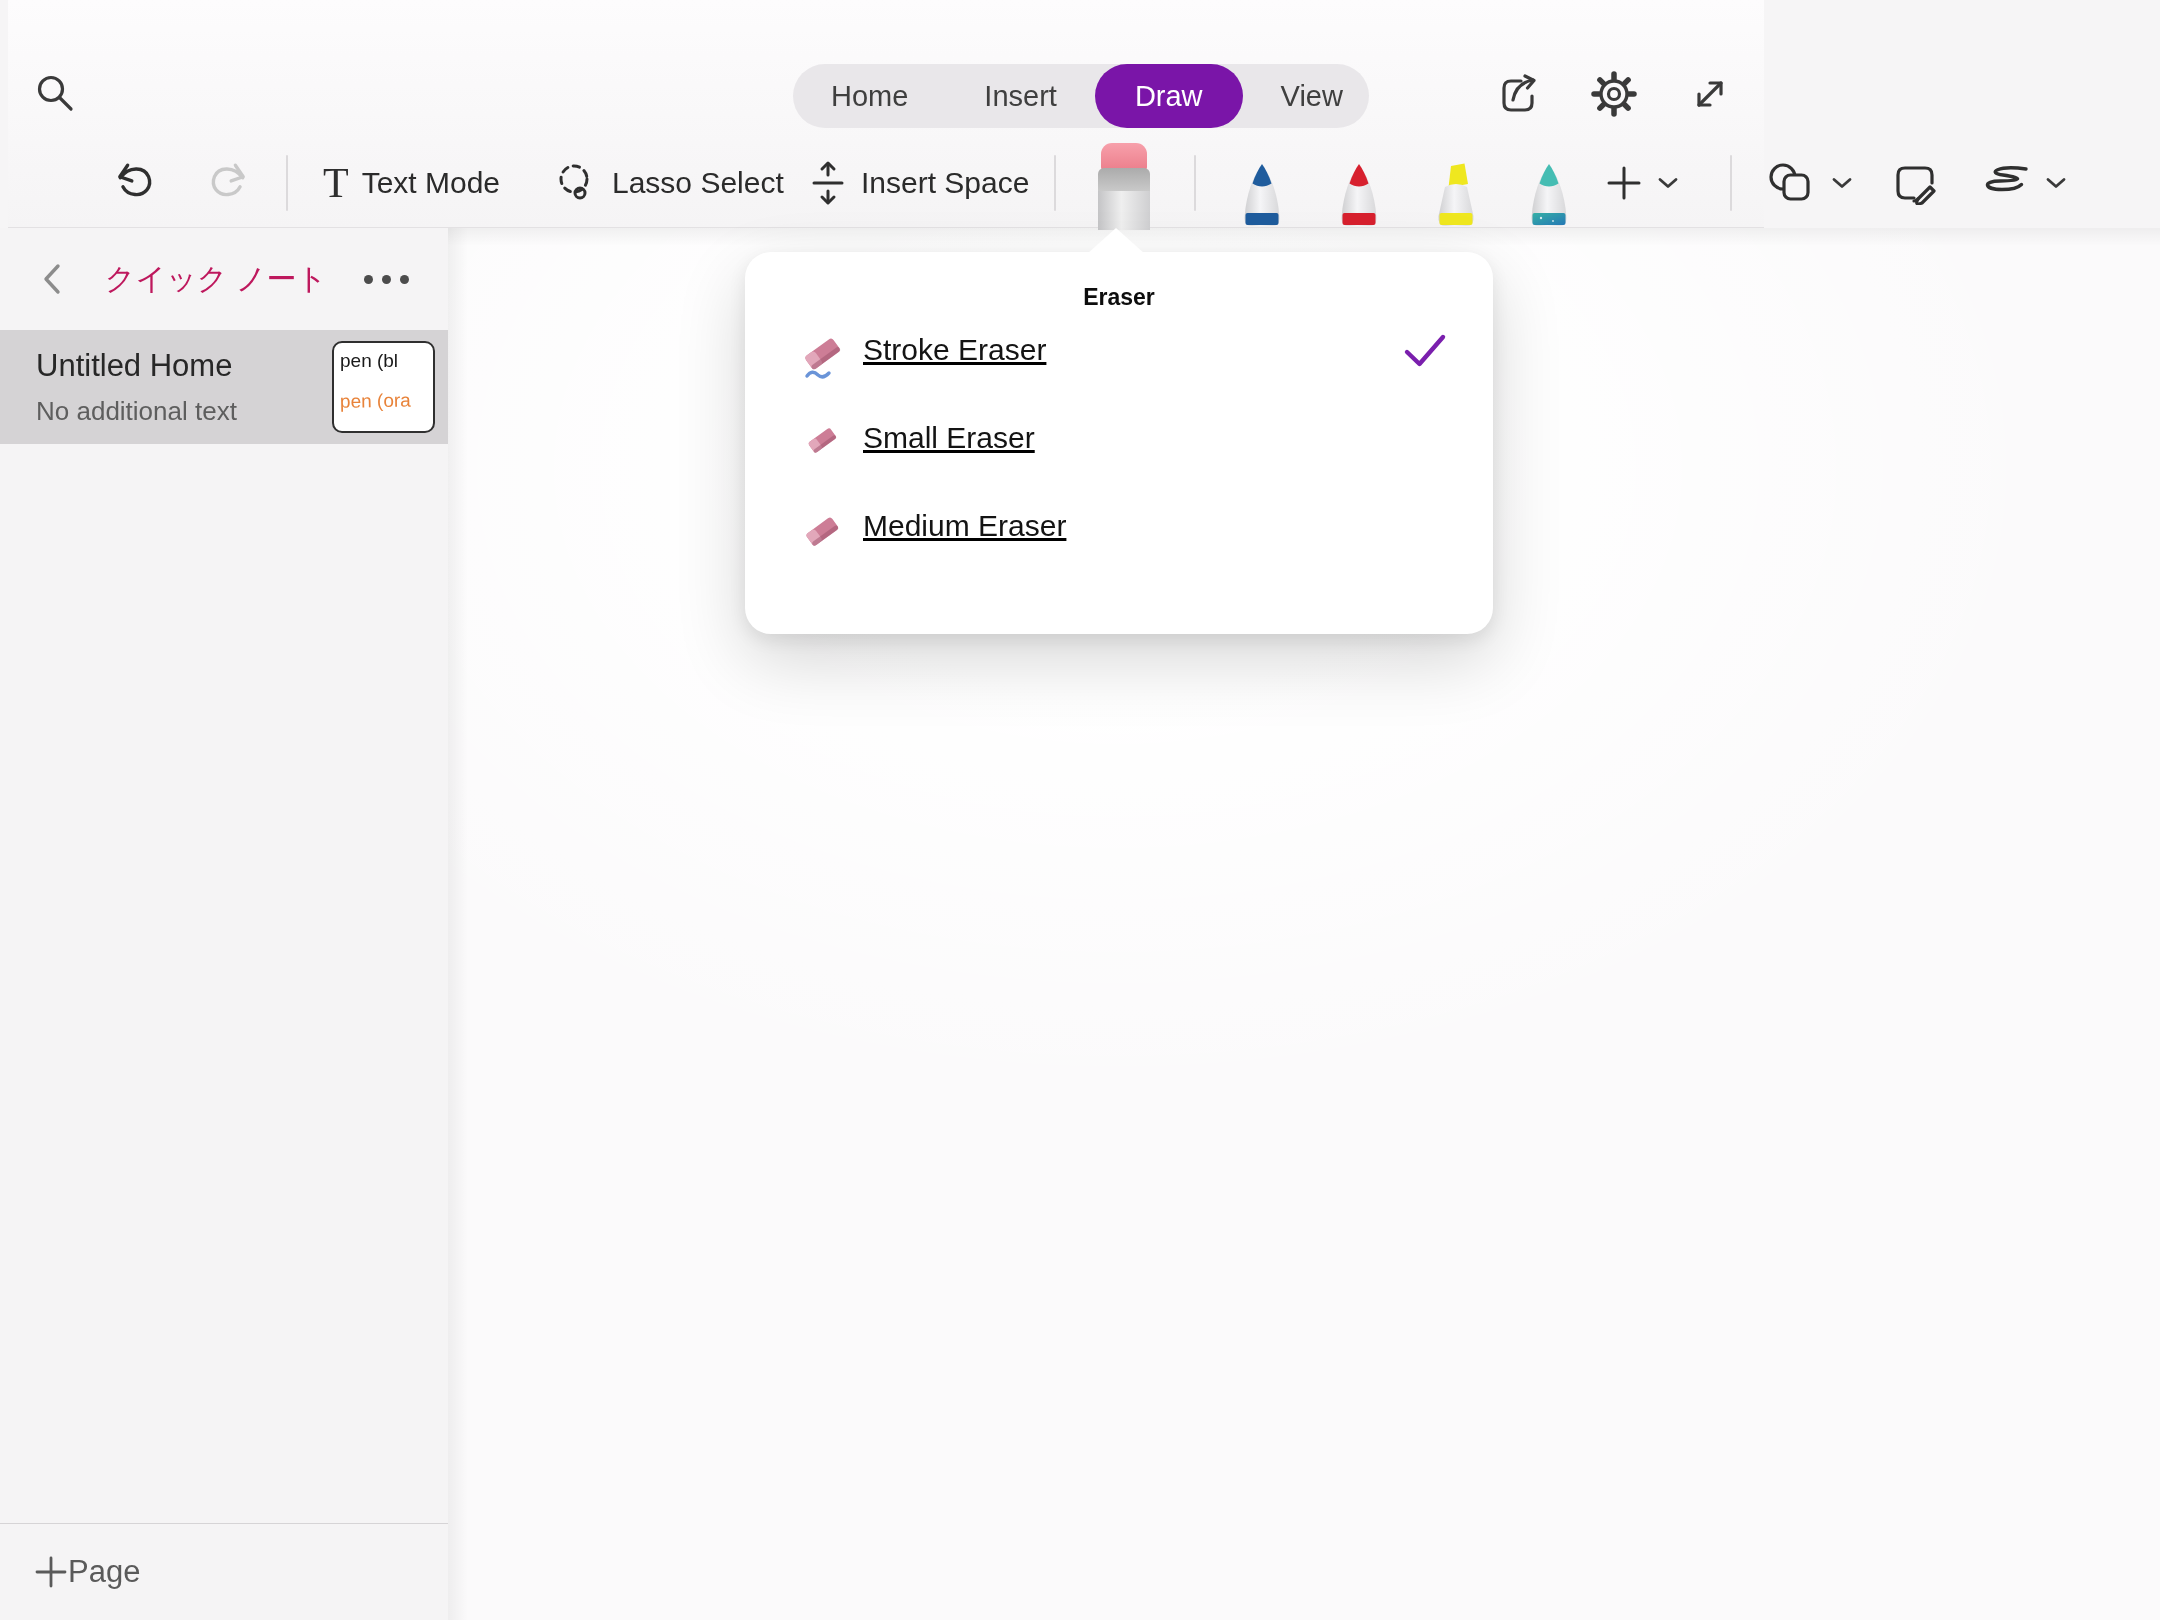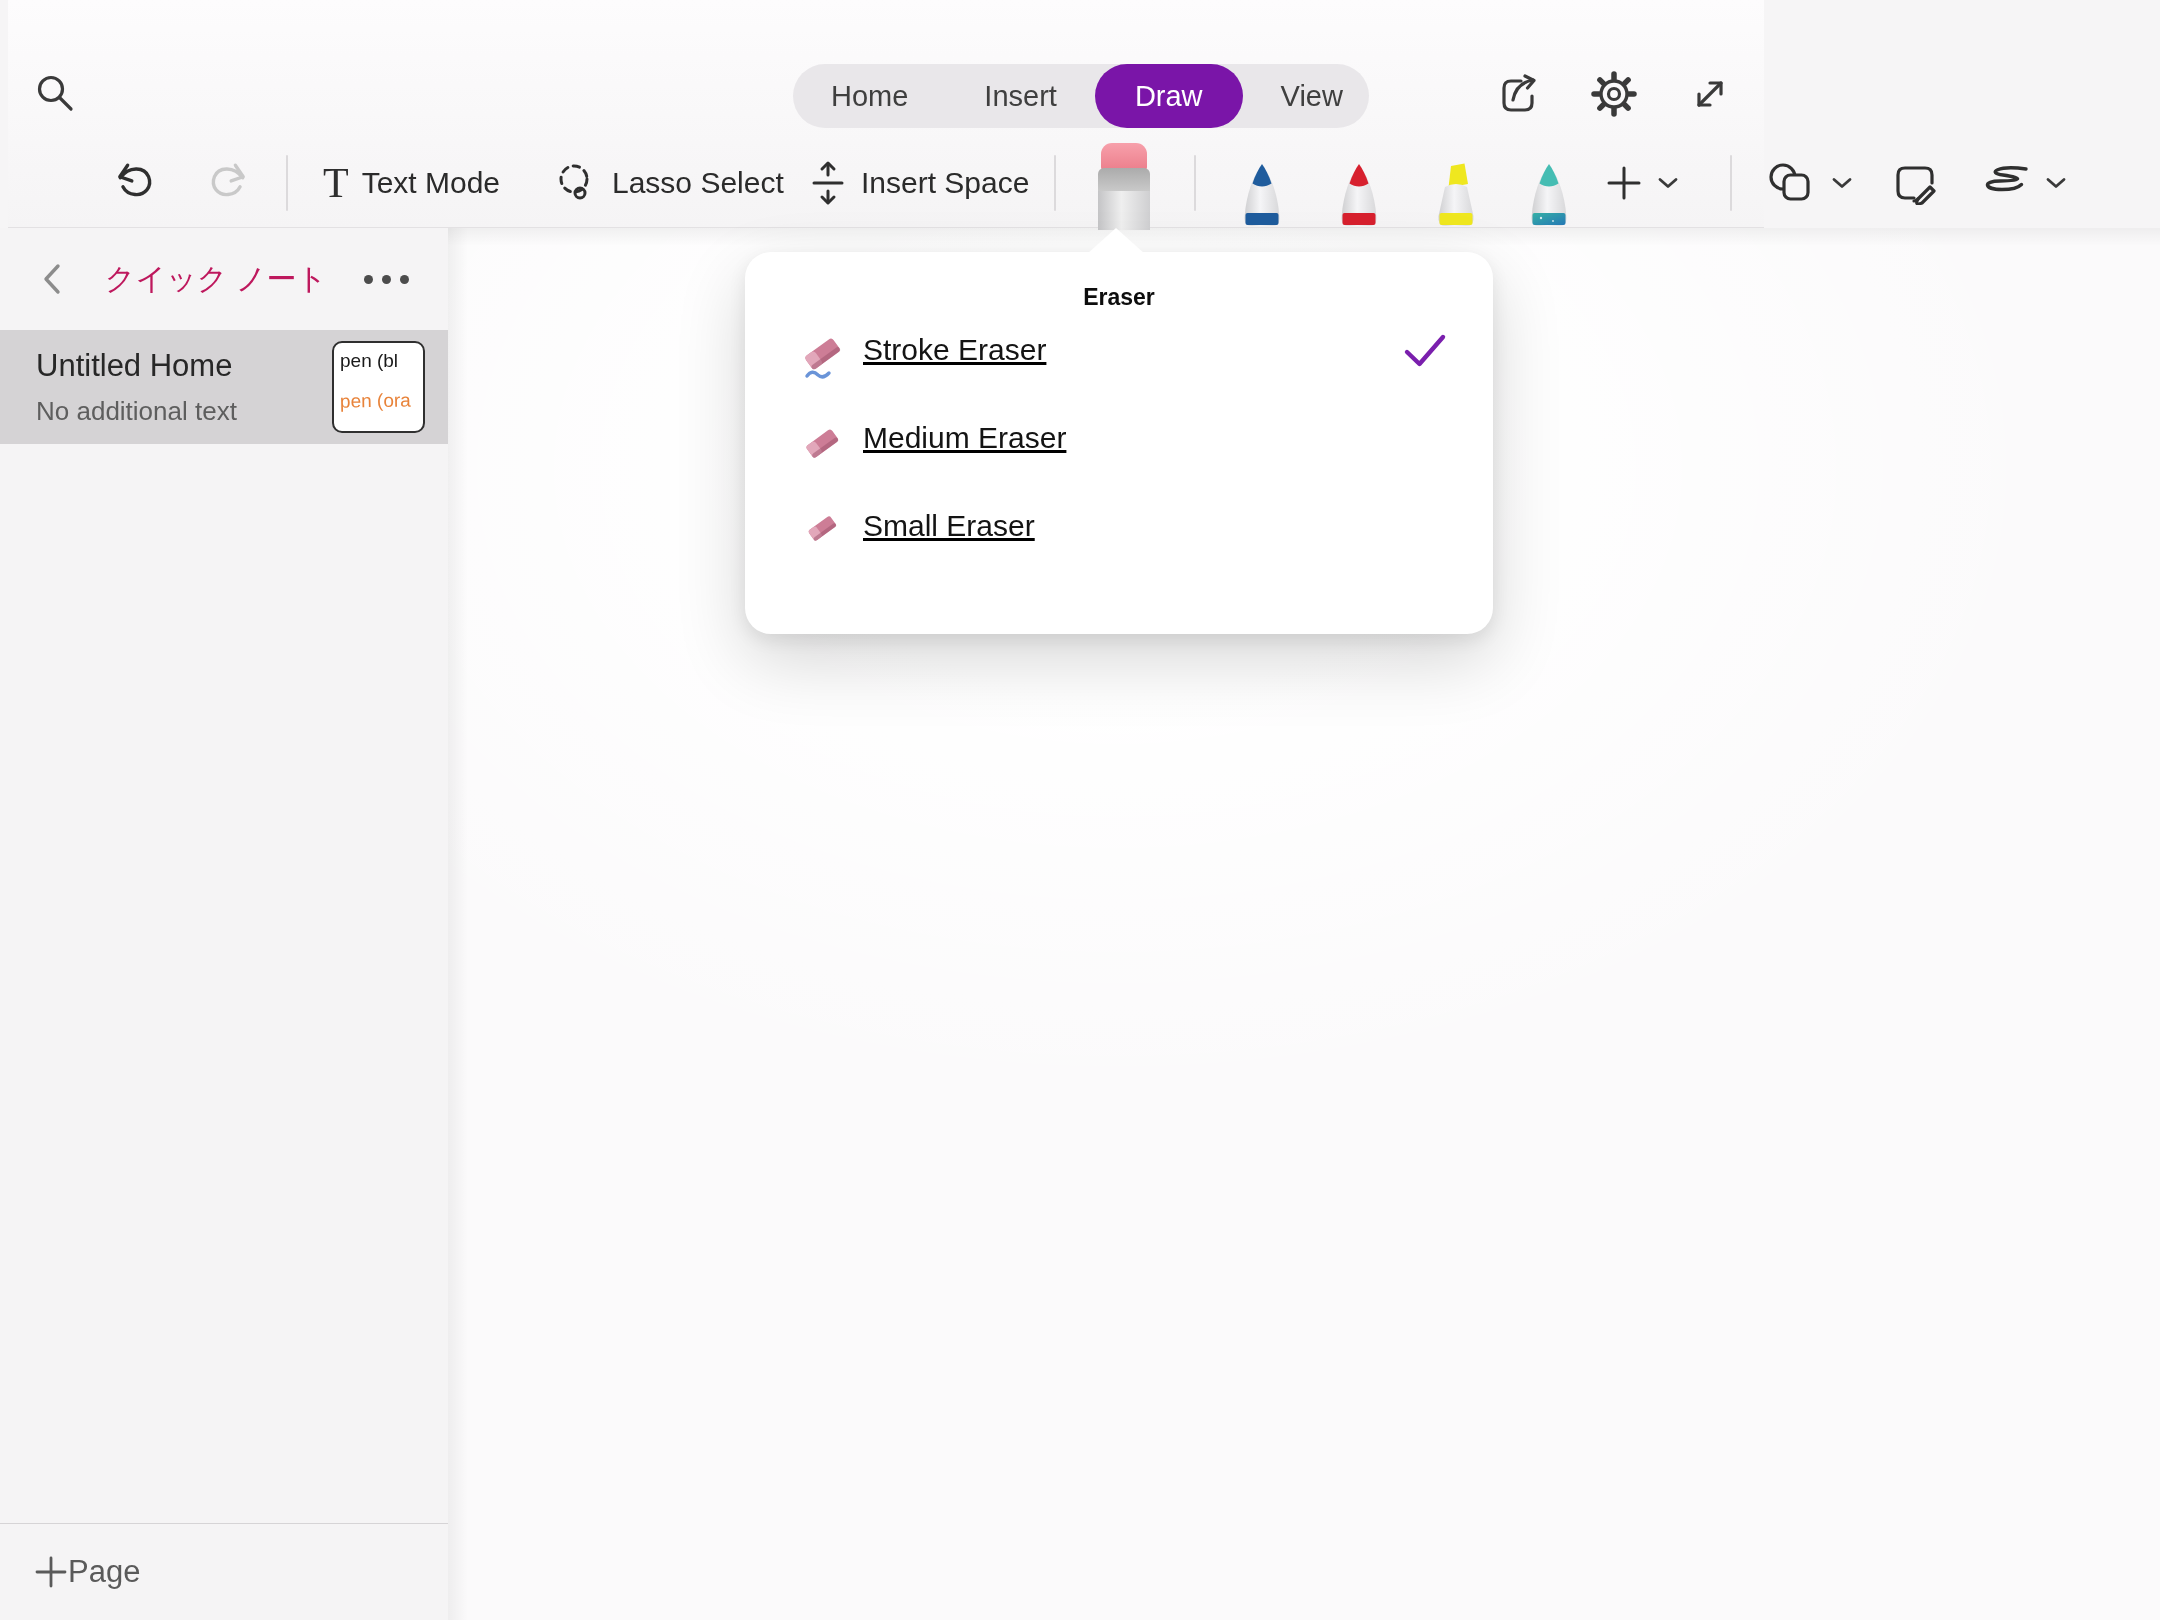--- a/index.html
+++ b/index.html
@@ -60,21 +60,21 @@
   .sb-header { position:relative; height:102px; }
   .sb-back { position:absolute; left:30px; top:28px; width:44px; height:46px; }
   .sb-title { position:absolute; left:74px; right:90px; top:0; height:102px; display:flex; align-items:center; justify-content:center;
               font-size:30px; color:#be185d; white-space:nowrap; }
   .sb-more { position:absolute; right:30px; top:28px; width:64px; height:46px; gap:9px; }
   .dot { width:9px; height:9px; border-radius:50%; background:#4c4c4c; }
 
   .page-item { position:relative; width:448px; height:114px; background:#d5d3d5; border:none; text-align:left; cursor:pointer; }
   .page-title { position:absolute; left:36px; top:18px; font-size:31px; color:#272727; }
   .page-sub { position:absolute; left:36px; bottom:17px; font-size:26px; color:#5e5e5e; }
-  .page-thumb { position:absolute; left:332px; top:11px; width:93px; height:92px; background:#ffffff;
+  .page-thumb { position:absolute; left:332px; top:11px; width:103px; height:92px; background:#ffffff;
                 border:2px solid #2f2f2f; border-radius:10px; overflow:hidden; padding:8px 0 0 6px; }
   .thumb-line { font-size:19px; line-height:1.0; white-space:nowrap; color:#1a1a1a; transform:rotate(-1deg); }
   .thumb-line + .thumb-line { margin-top:21px; }
 
   .add-page { position:absolute; left:0; bottom:0; width:448px; height:97px; border-top:1.5px solid #d6d4d6;
               background:none; display:flex; align-items:center; padding-left:34px; border-left:none; border-right:none; border-bottom:none; cursor:pointer; }
   .add-page-label { font-size:31px; color:#5a5a5a; }
 
   
   .canvas { position:absolute; left:448px; top:228px; right:0; bottom:0;
@@ -347,38 +347,38 @@
       <span class="menu-label">Stroke Eraser</span>
       <span class="menu-check">
         <svg width="44" height="36" viewBox="0 0 44 36" fill="none" stroke-width="4.4" stroke-linecap="round" stroke-linejoin="round">
           <path d="M4 19 L16.5 31 L40 4" stroke="#7a1fad"></path>
         </svg>
       </span>
     </button>
 
     <button class="menu-row">
       <span class="menu-ic">
+        <svg width="38" height="38" viewBox="0 0 48 48">
+          <g transform="rotate(-36 24 24)">
+            <rect x="6" y="16" width="34" height="16" rx="3.5" fill="#cd7d96"></rect>
+            <rect x="6" y="16" width="12" height="16" rx="3.5" fill="#e2a7ba"></rect>
+            <rect x="6" y="27" width="34" height="5" rx="2.5" fill="#a05570" opacity="0.55"></rect>
+          </g>
+        </svg>
+      </span>
+      <span class="menu-label">Small Eraser</span>
+    </button>
+
+    <button class="menu-row">
+      <span class="menu-ic">
         <svg width="44" height="44" viewBox="0 0 48 48">
           <g transform="rotate(-36 24 24)">
             <rect x="6" y="16" width="34" height="16" rx="3.5" fill="#cd7d96"></rect>
             <rect x="6" y="16" width="12" height="16" rx="3.5" fill="#e2a7ba"></rect>
             <rect x="6" y="27" width="34" height="5" rx="2.5" fill="#a05570" opacity="0.55"></rect>
           </g>
         </svg>
       </span>
       <span class="menu-label">Medium Eraser</span>
     </button>
 
-    <button class="menu-row">
-      <span class="menu-ic">
-        <svg width="38" height="38" viewBox="0 0 48 48">
-          <g transform="rotate(-36 24 24)">
-            <rect x="6" y="16" width="34" height="16" rx="3.5" fill="#cd7d96"></rect>
-            <rect x="6" y="16" width="12" height="16" rx="3.5" fill="#e2a7ba"></rect>
-            <rect x="6" y="27" width="34" height="5" rx="2.5" fill="#a05570" opacity="0.55"></rect>
-          </g>
-        </svg>
-      </span>
-      <span class="menu-label">Small Eraser</span>
-    </button>
-
   </div>
 </div>
 
 </body></html>

